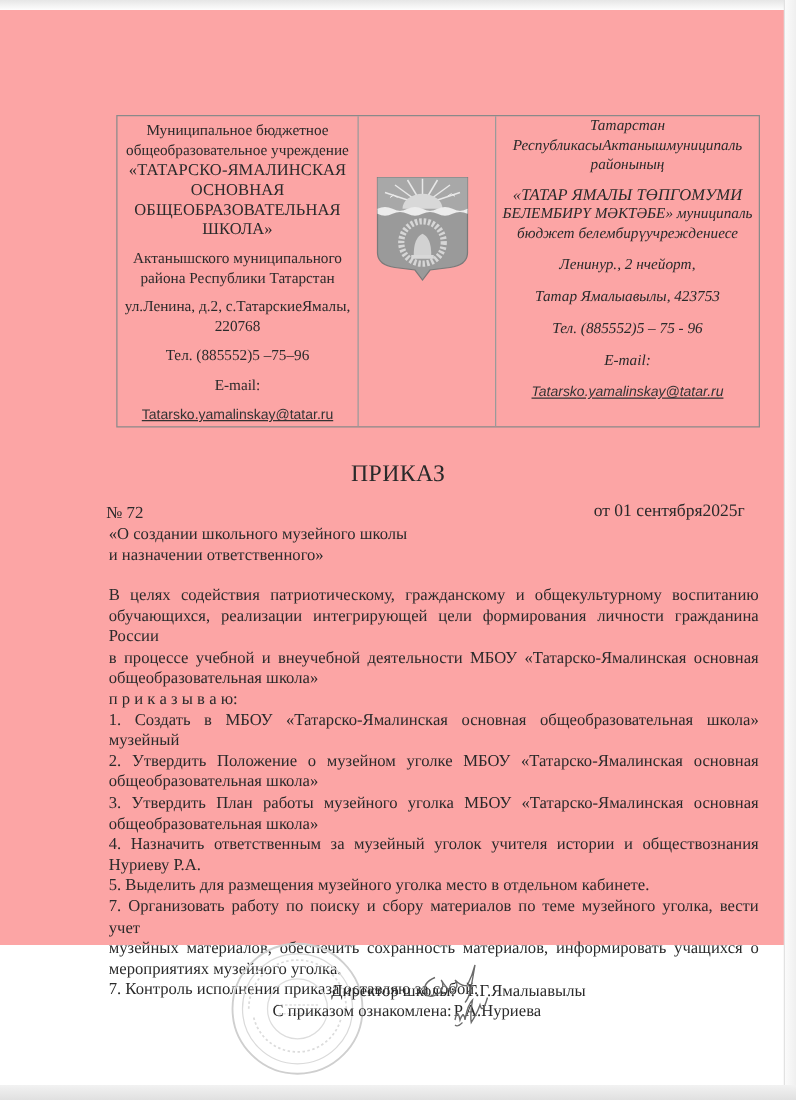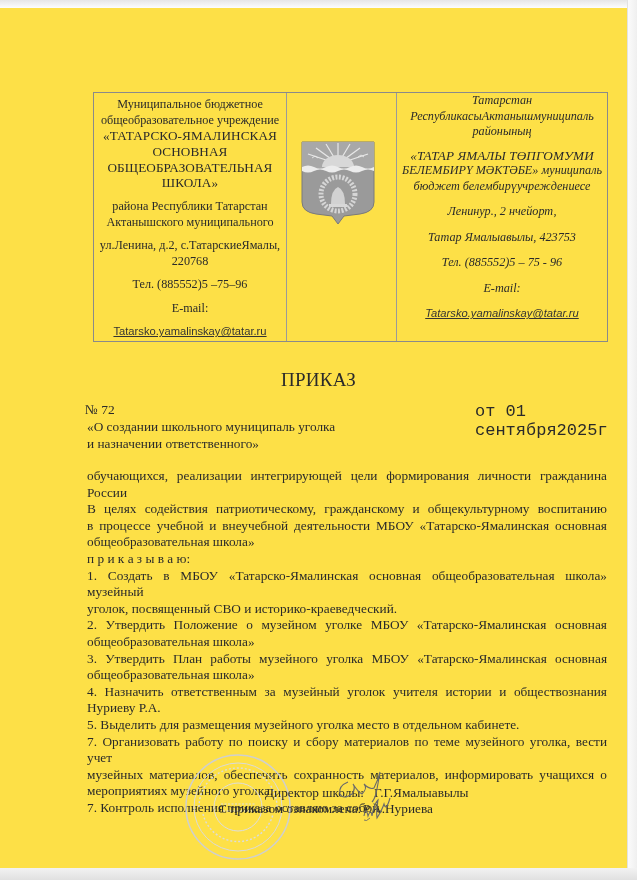--- a/index.html
+++ b/index.html
@@ -1,41 +1,41 @@
 <!DOCTYPE html>
 <html><head>
 <meta charset="utf-8">
 <style>
   html, body { margin: 0; padding: 0; }
   body {
     width: 637px; height: 880px; background: #ffffff; position: relative; overflow: hidden;
     font-family: "Liberation Serif", "DejaVu Serif", serif; color: #2a2a2a;
   }
-  .page { position: absolute; left: 0; top: 0; width: 637px; height: 880px; background: #fde047; }
+  .page { position: absolute; left: 0; top: 0; width: 637px; height: 756px; background: #fca5a5; }
   .top-shadow { position: absolute; left: 0; top: 0; width: 637px; height: 8px; background: linear-gradient(#e6e6e6, #fdfdfd); }
   .right-edge { position: absolute; left: 627px; top: 0; width: 10px; height: 880px; background: linear-gradient(90deg, #fbfbfb, #eeeeee); border-left: 1px solid #e2e2e2; }
   .bottom-edge { position: absolute; left: 0; top: 868px; width: 637px; height: 12px; background: linear-gradient(#f2f2f2, #e0e0e0); }
 
   
   .hdr { position: absolute; left: 93px; top: 92px; width: 515px; height: 250px;
          border: 1px solid #8a8a8a; box-sizing: border-box; display: flex; }
   .col { box-sizing: border-box; height: 100%; }
   .col-left { width: 193px; border-right: 1px solid #9a9a9a; text-align: center; font-size: 12.2px; line-height: 15.5px; padding-top: 4px; }
   .col-mid { width: 110px; border-right: 1px solid #9a9a9a; position: relative; }
   .col-right { flex: 1; text-align: center; font-size: 12.2px; line-height: 15.5px; padding-top: 0px; font-style: italic; }
   .col-left p, .col-right p { margin: 0; }
   .caps { font-size: 13.2px; line-height: 15.8px; letter-spacing: 0.1px; }
   .gap { height: 8px; }
   .gap2 { height: 10px; }
   .email { font-family: "Liberation Sans", "DejaVu Sans", sans-serif; font-size: 11.2px; text-decoration: underline; color: #333; }
   .logo { position: absolute; left: 13px; top: 47px; width: 76px; height: 85px; }
 
   .title { position: absolute; left: 0; width: 637px; top: 369px; text-align: center; font-size: 19px; letter-spacing: 0.3px; }
   .num { position: absolute; left: 85px; top: 402px; font-size: 13.5px; }
-  .date { position: absolute; left: 475px; top: 402px; font-size: 17px; font-family: Liberation Mono, monospace; }
+  .date { position: absolute; left: 475px; top: 402px; font-size: 14px; }
   .subject { position: absolute; left: 87px; top: 418px; font-size: 13.3px; line-height: 17px; }
 
   .body { position: absolute; left: 87px; top: 468px; width: 520px; font-size: 13.3px; line-height: 16.6px; }
   .body p { margin: 0; }
   .just { text-align: justify; text-align-last: justify; }
   .last { text-align: center; text-align-last: left; }
 
   .sign1 { position: absolute; left: 265px; top: 785px; font-size: 13.3px; }
   .sign1 .name { position: absolute; left: 109px; top: 0; white-space: nowrap; }
   .sign2 { position: absolute; left: 218px; top: 801px; font-size: 13.3px; white-space: nowrap; }
@@ -53,22 +53,22 @@
 
   <div class="hdr">
     <div class="col col-left">
       <p>Муниципальное бюджетное</p>
       <p>общеобразовательное учреждение</p>
       <p class="caps">«ТАТАРСКО-ЯМАЛИНСКАЯ</p>
       <p class="caps">ОСНОВНАЯ</p>
       <p class="caps">ОБЩЕОБРАЗОВАТЕЛЬНАЯ</p>
       <p class="caps">ШКОЛА»</p>
       <div class="gap"></div>
+      <p>Актанышского муниципального</p>
       <p>района Республики Татарстан</p>
-      <p>Актанышского муниципального</p>
       <div class="gap"></div>
       <p>ул.Ленина, д.2, с.ТатарскиеЯмалы,</p>
       <p>220768</p>
       <div class="gap"></div>
       <p>Тел. (885552)5 –75–96</p>
       <div class="gap"></div>
       <p>E-mail:</p>
       <div class="gap"></div>
       <p><span class="email">Tatarsko.yamalinskay@tatar.ru</span></p>
     </div>
@@ -122,33 +122,32 @@
       <p>E-mail:</p>
       <div class="gap2"></div>
       <p><span class="email">Tatarsko.yamalinskay@tatar.ru</span></p>
     </div>
   </div>
 
   <div class="title">ПРИКАЗ</div>
   <div class="num">№ 72</div>
   <div class="date">от 01 сентября2025г</div>
   <div class="subject">
-    <div>«О создании школьного муниципаль уголка</div>
+    <div>«О создании школьного музейного школы</div>
     <div>и назначении ответственного»</div>
   </div>
 
   <div class="body">
+    <p class="just">В целях содействия патриотическому, гражданскому и общекультурному воспитанию</p>
     <p class="just">обучающихся, реализации интегрирующей цели формирования личности гражданина России</p>
-    <p class="just">В целях содействия патриотическому, гражданскому и общекультурному воспитанию</p>
     <p class="just">в процессе учебной и внеучебной деятельности МБОУ «Татарско-Ямалинская основная</p>
     <p class="last">общеобразовательная школа»</p>
     <p class="last">п р и к а з ы в а ю:</p>
 
     <p class="just">1. Создать в МБОУ «Татарско-Ямалинская основная общеобразовательная школа» музейный</p>
-    <p class="last">уголок, посвященный СВО и историко-краеведческий.</p>
     <p class="just">2. Утвердить Положение о музейном уголке МБОУ «Татарско-Ямалинская основная</p>
     <p class="last">общеобразовательная школа»</p>
     <p class="just">3. Утвердить План работы музейного уголка МБОУ «Татарско-Ямалинская основная</p>
     <p class="last">общеобразовательная школа»</p>
     <p class="just">4. Назначить ответственным за музейный уголок учителя истории и обществознания</p>
     <p class="last">Нуриеву Р.А.</p>
     <p class="last">5. Выделить для размещения музейного уголка место в отдельном кабинете.</p>
     <p class="just">7. Организовать работу по поиску и сбору материалов по теме музейного уголка, вести учет</p>
     <p class="just">музейных материалов, обеспечить сохранность материалов, информировать учащихся о</p>
     <p class="last">мероприятиях музейного уголка.</p>

